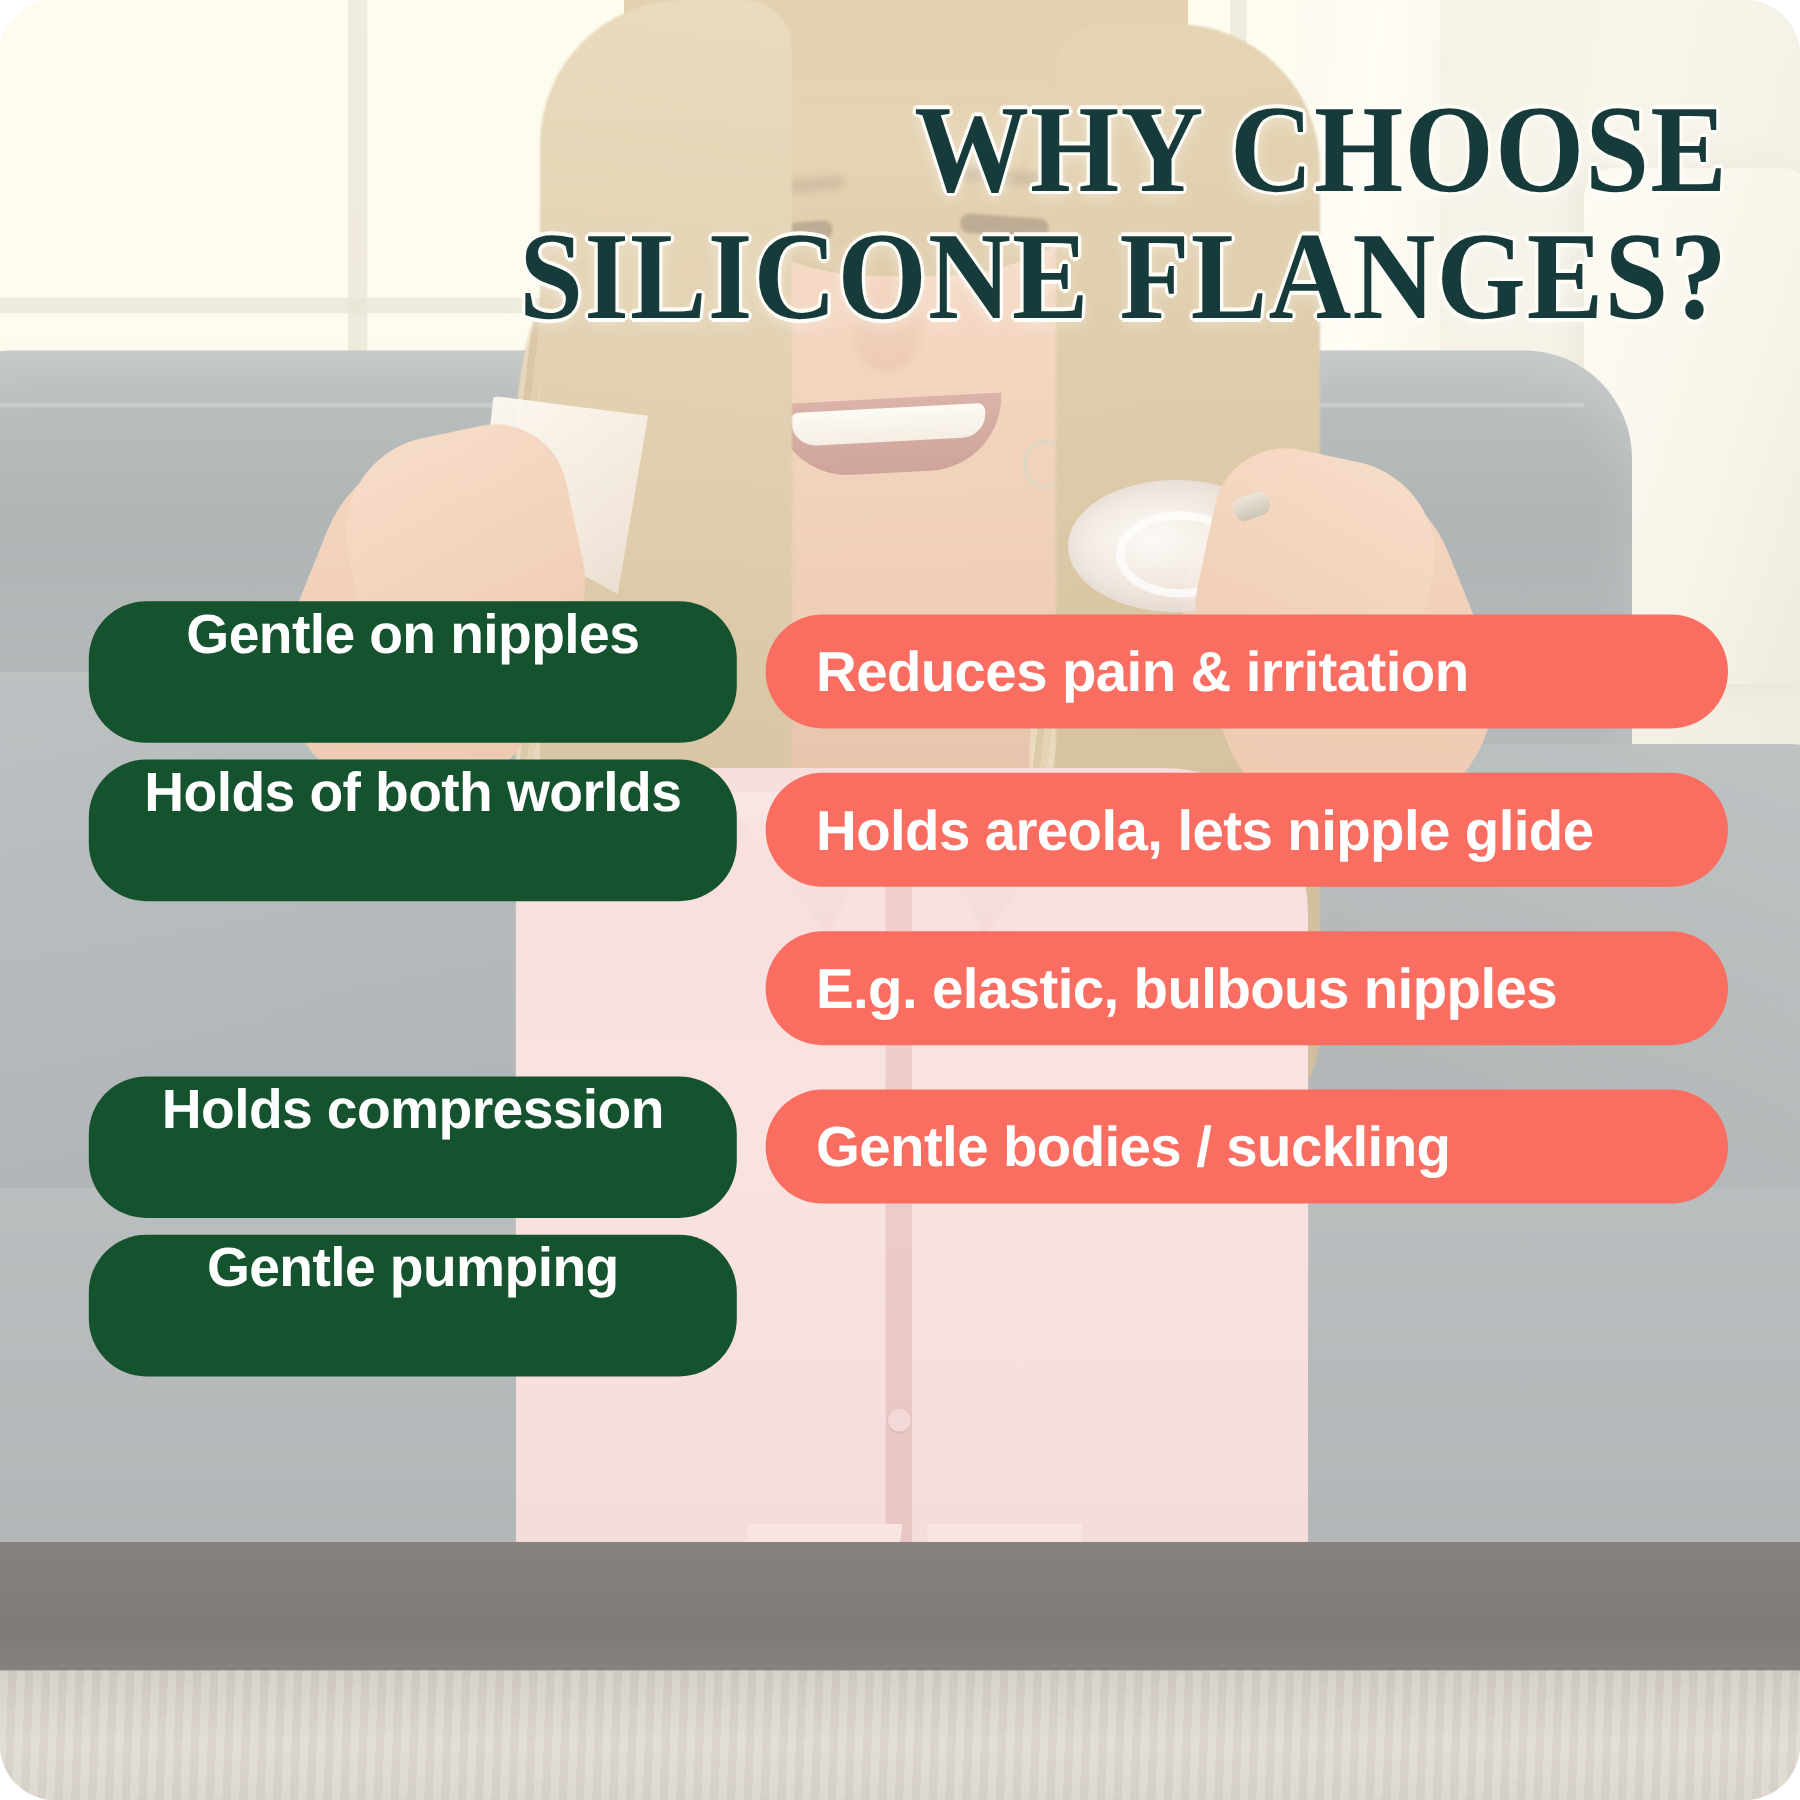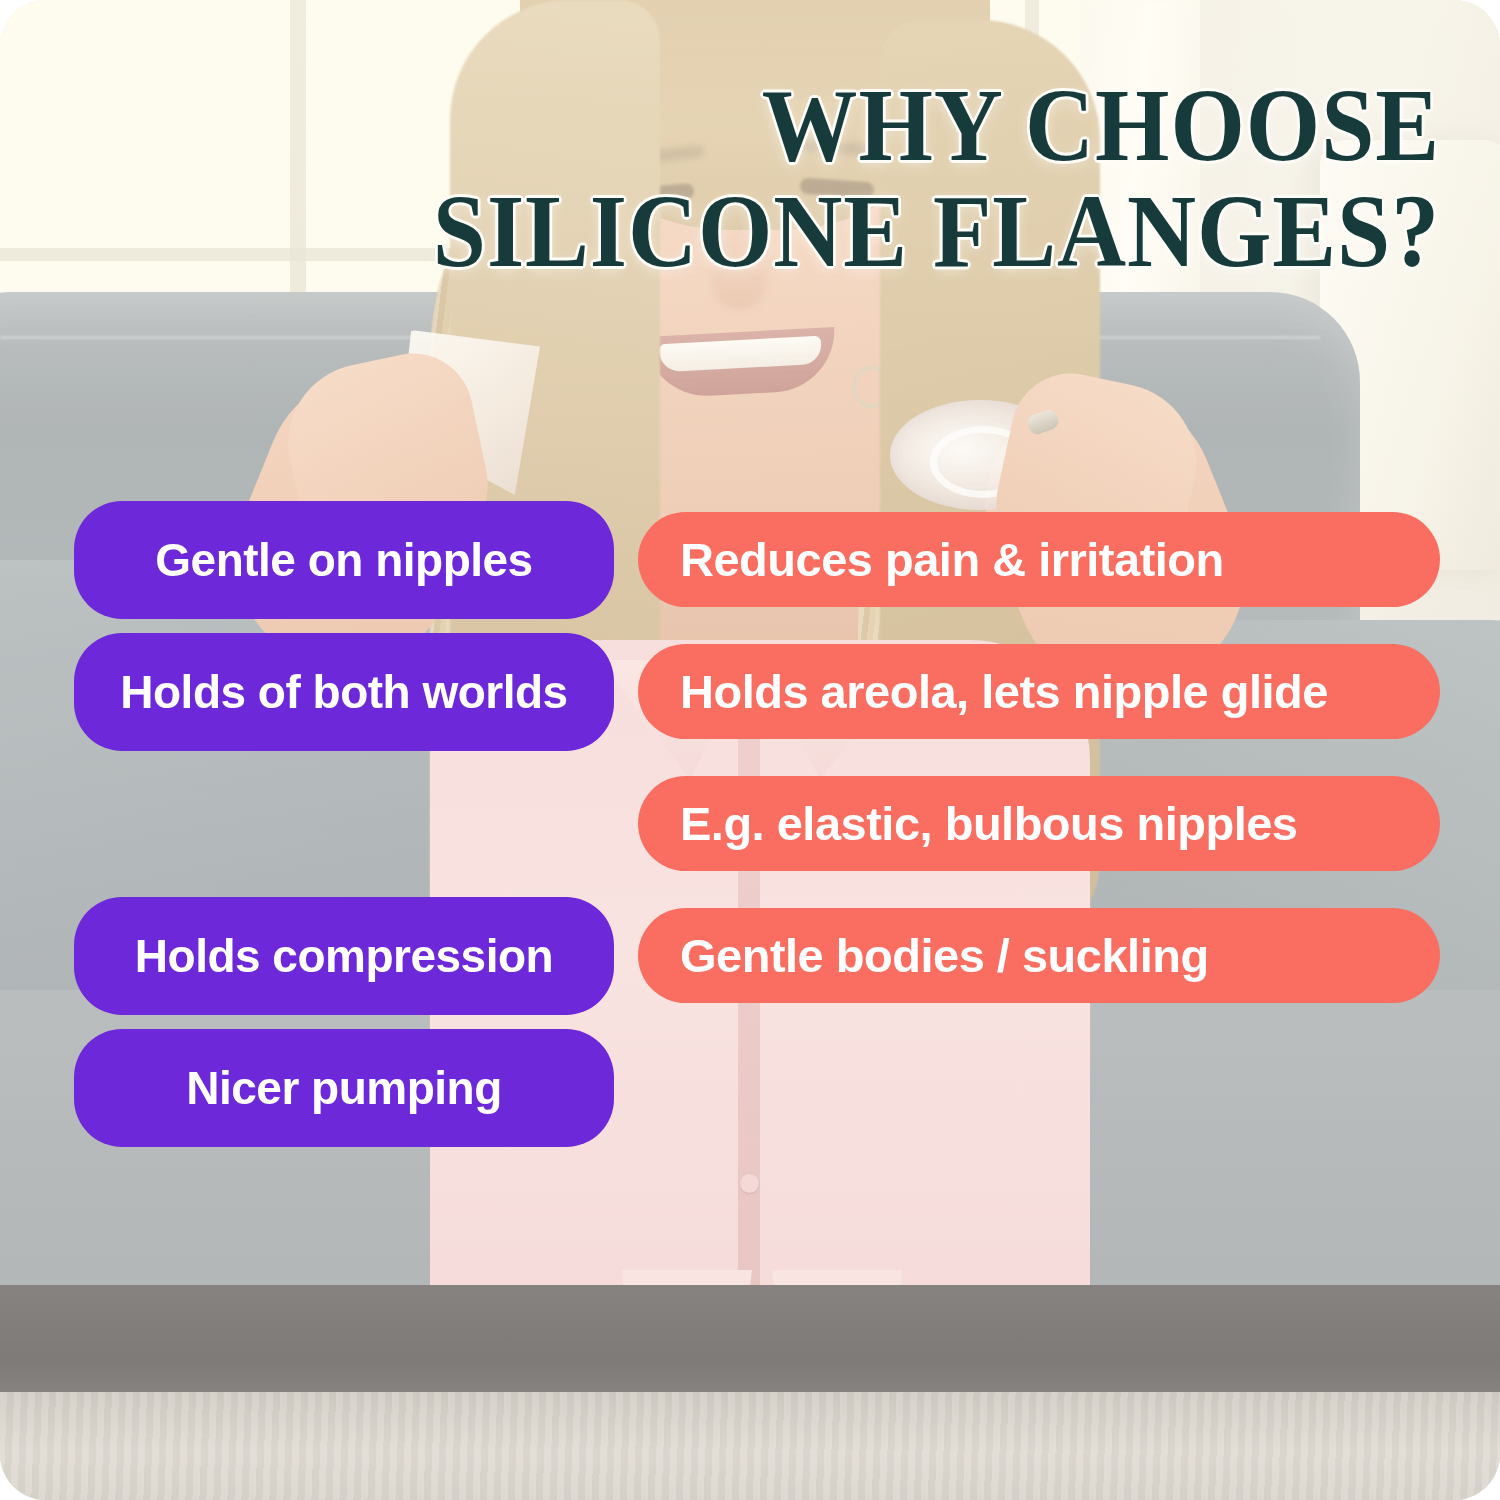--- a/index.html
+++ b/index.html
@@ -408,23 +408,22 @@
     margin-bottom: 37px;
     display: flex;
     align-items: center;
   }
   .pill-left {
     position: absolute;
     left: 74px;
     width: 540px;
     height: 118px;
     border-radius: 48px;
-    background: #6d28d9;
+    background: #14532d;
     display: flex;
-    align-items: center;
     justify-content: center;
     padding: 0 20px;
     box-sizing: border-box;
   }
   .pill-left span {
     font-family: "Liberation Sans", sans-serif;
     font-weight: 700;
     font-size: 46px;
     letter-spacing: -0.5px;
     color: #ffffff;
@@ -558,18 +557,18 @@
       <div class="pill-left">
         <span>Holds compression</span>
       </div>
       <div class="pill-right">
         <span>Gentle bodies / suckling</span>
       </div>
     </div>
 
     <div class="row">
       <div class="pill-left">
-        <span>Nicer pumping</span>
+        <span>Gentle pumping</span>
       </div>
     </div>
 
   </div>
 </div>
 
 </body></html>

